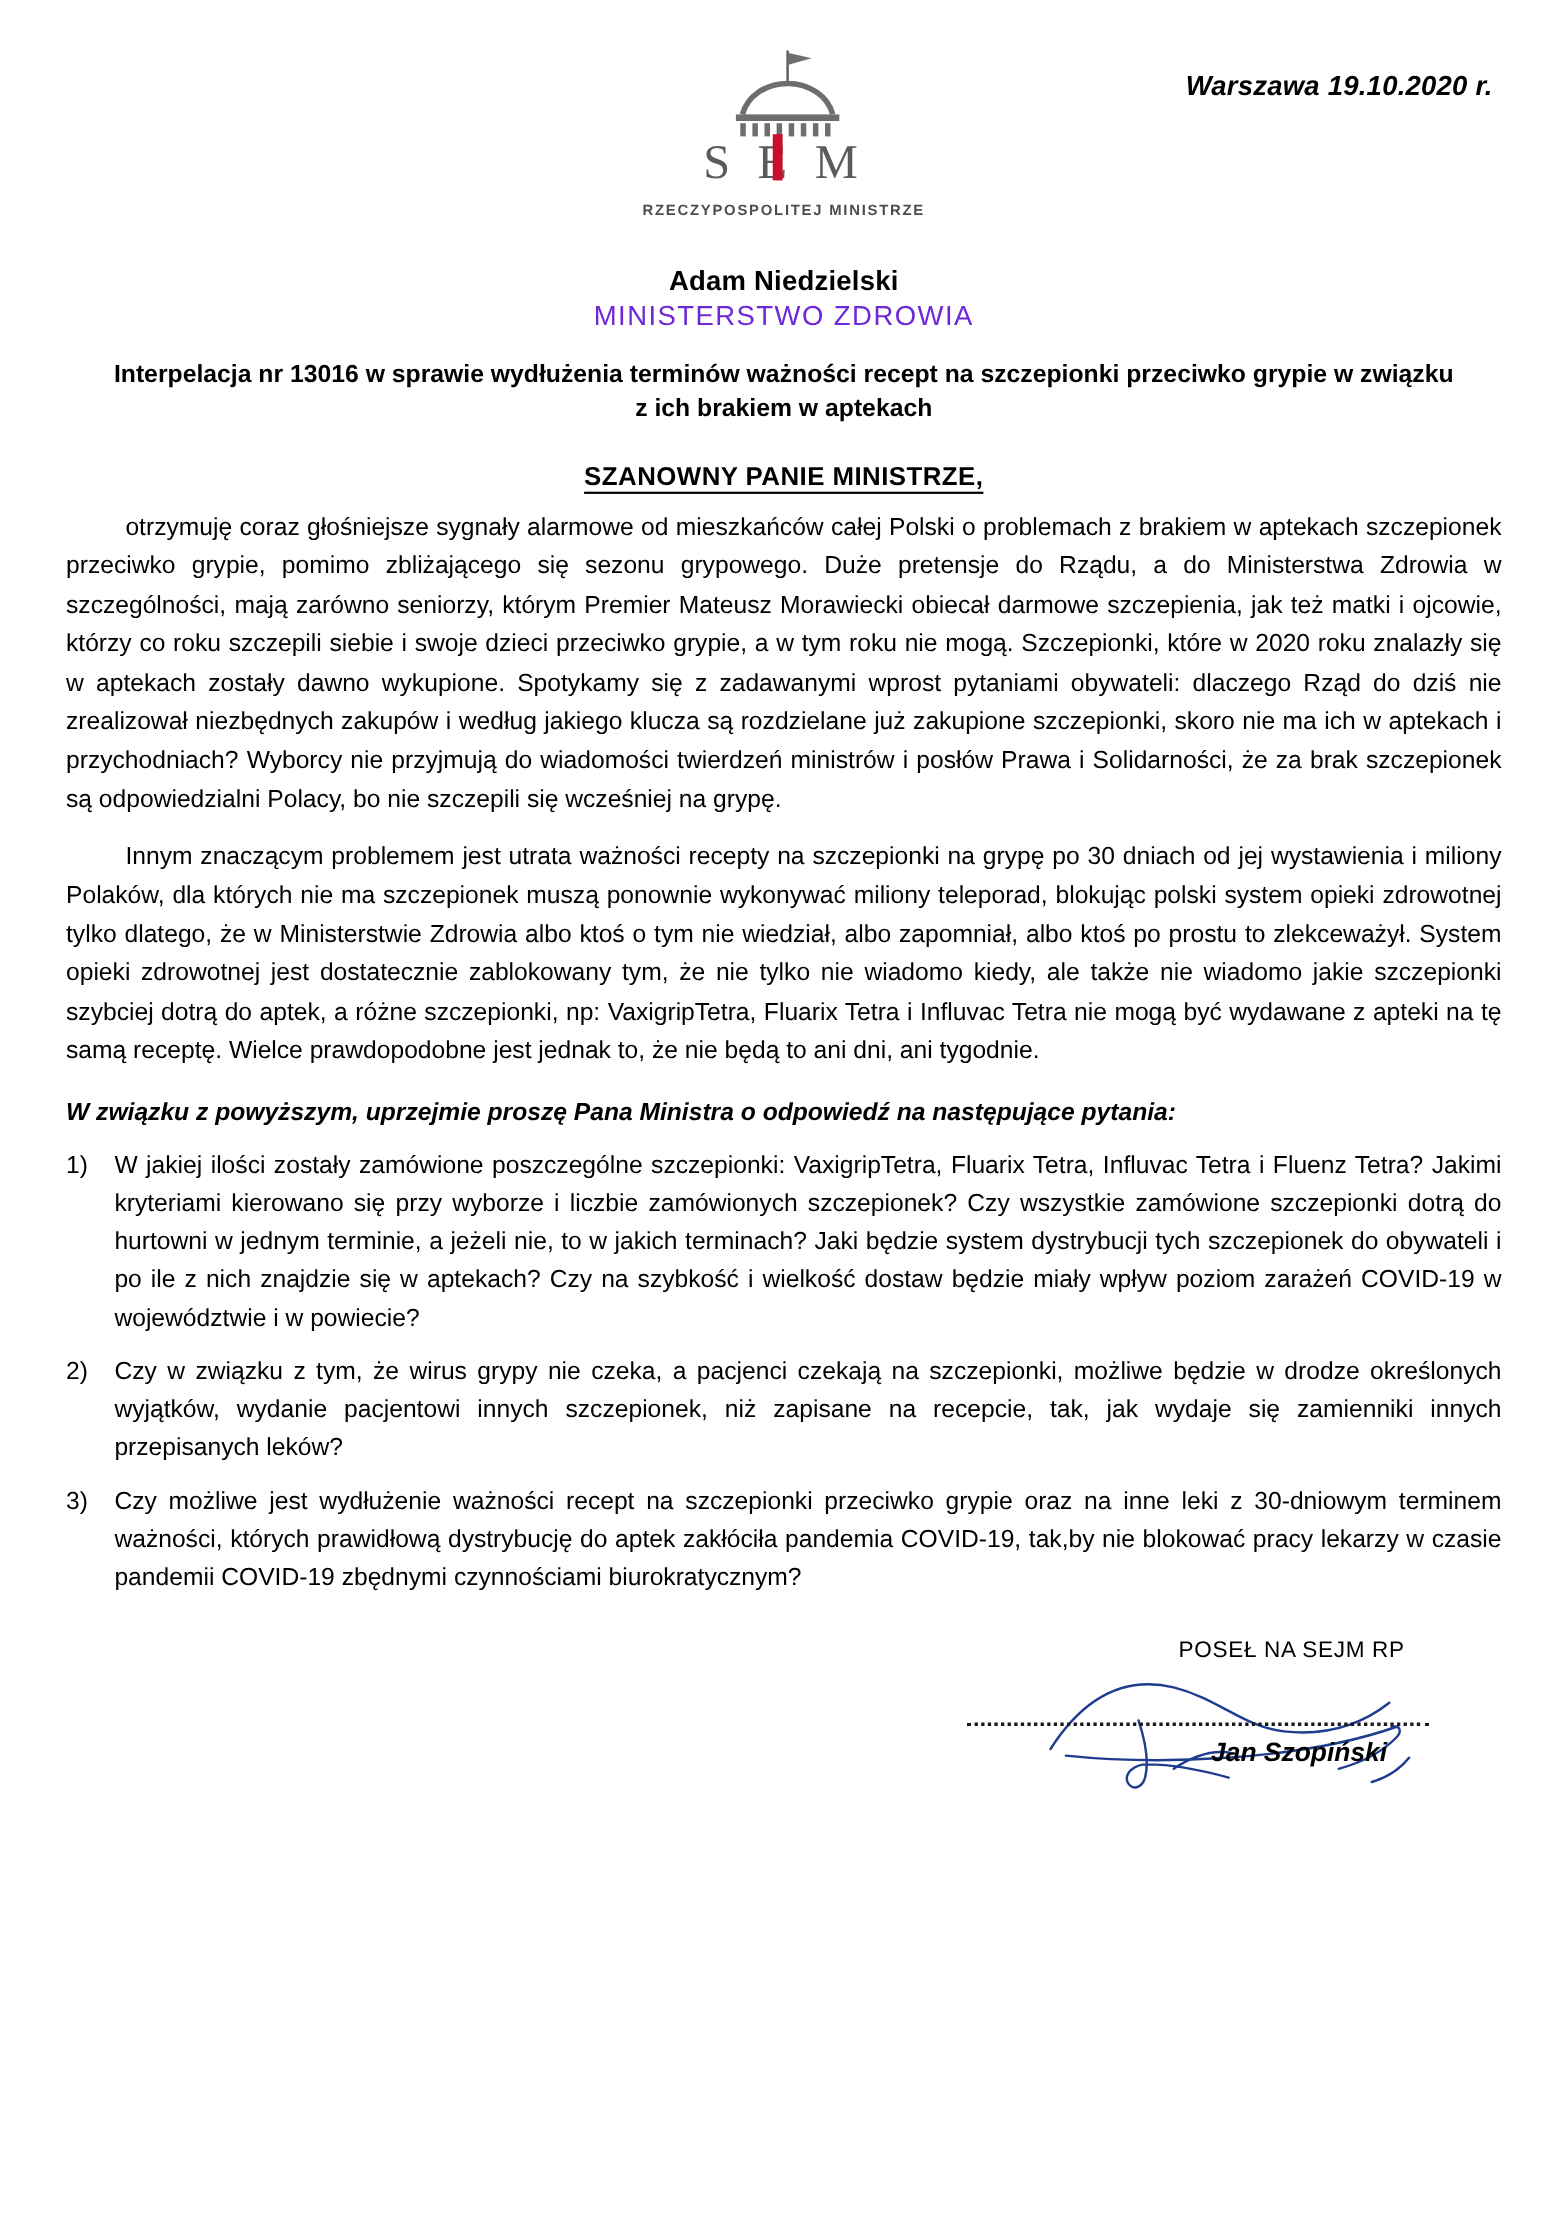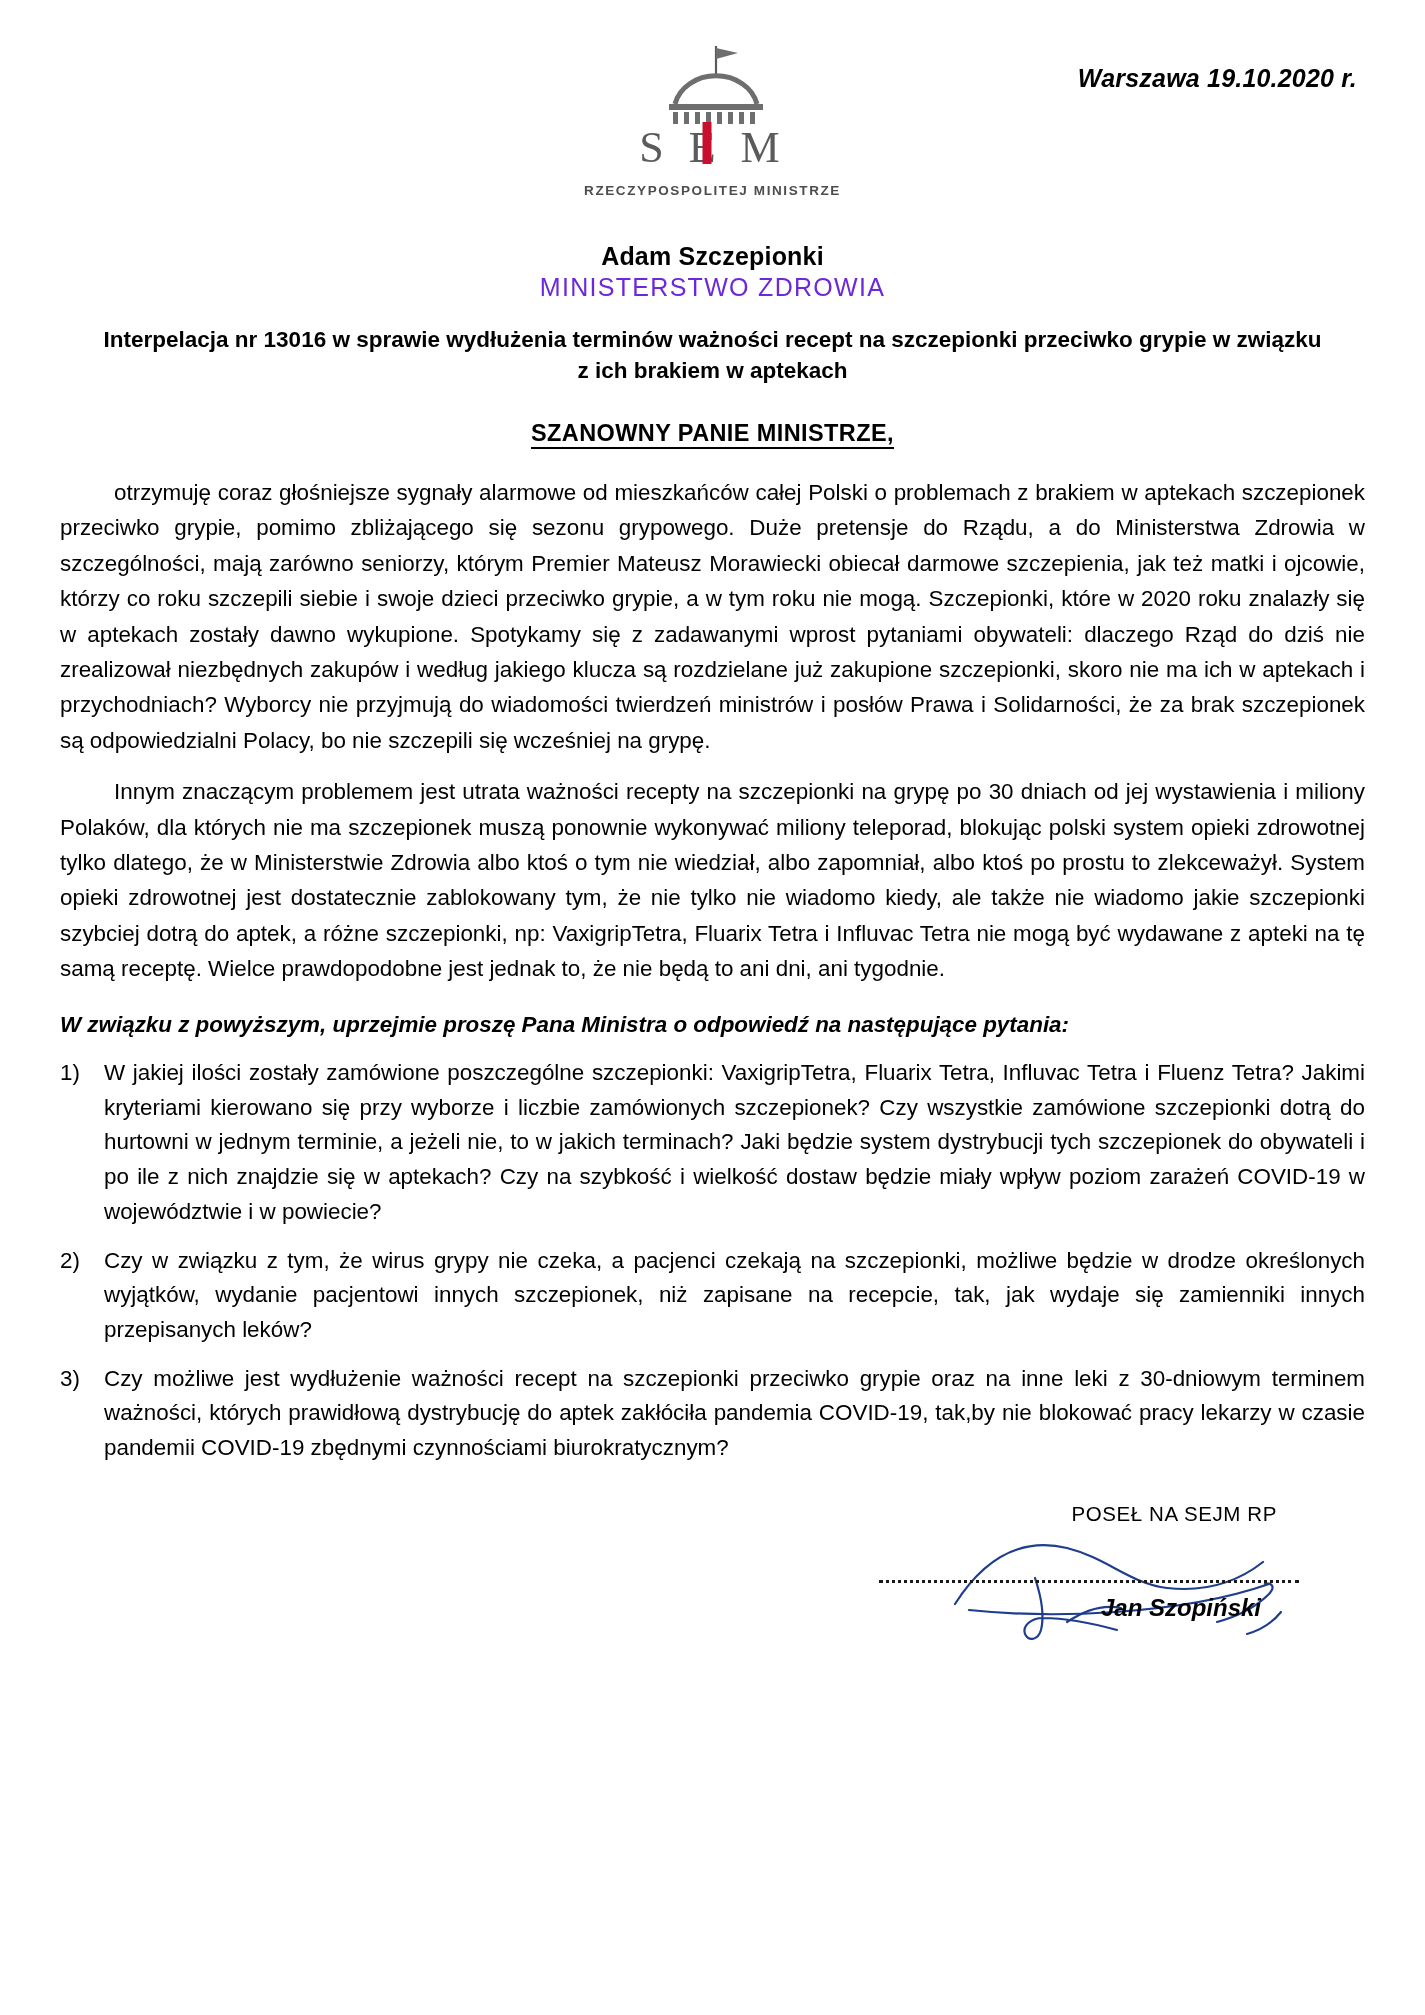--- a/index.html
+++ b/index.html
@@ -93,21 +93,21 @@
 
   
   .body-text p {
     font-size: 22.4px;
     line-height: 1.58;
     text-align: justify;
     margin: 16px 0 0 0;
     text-indent: 54px;
     hyphens: manual;
   }
-  .body-text p:first-child { margin-top: 28px; }
+  .body-text p:first-child { margin-top: 14px; }
 
   .request {
     margin: 22px 0 0 0;
     font-size: 22.4px;
     font-weight: bold;
     font-style: italic;
     line-height: 1.4;
   }
 
   ol.questions {
@@ -208,21 +208,21 @@
 
         <text x="130" y="122" text-anchor="middle" font-family="'Liberation Serif', serif" font-size="44" letter-spacing="7" fill="#5b5b5b">S E  M</text>
 
         <rect x="119.5" y="82" width="9" height="42" fill="#c8102e"></rect>
       </svg>
       <div class="logo-sub">RZECZYPOSPOLITEJ MINISTRZE</div>
     </div>
   </div>
 
   <div class="addressee">
-    <div class="addressee-name">Adam Szczepionki</div>
+    <div class="addressee-name">Adam Niedzielski</div>
     <div class="addressee-org">MINISTERSTWO ZDROWIA</div>
   </div>
 
   <div class="subject">Interpelacja  nr 13016 w sprawie wydłużenia terminów ważności recept na szczepionki przeciwko grypie w związku z ich brakiem w aptekach</div>
 
   <div class="salutation"><span>SZANOWNY PANIE MINISTRZE,</span></div>
 
   <div class="body-text">
     <p>otrzymuję coraz głośniejsze sygnały alarmowe od mieszkańców całej Polski o problemach z brakiem w aptekach szczepionek przeciwko grypie, pomimo zbliżającego się sezonu grypowego. Duże pretensje do Rządu, a do Ministerstwa Zdrowia w szczególności, mają zarówno seniorzy, którym Premier Mateusz Morawiecki obiecał darmowe szczepienia, jak też matki i ojcowie, którzy co roku szczepili siebie i swoje dzieci przeciwko grypie, a w tym roku nie mogą. Szczepionki, które w 2020 roku znalazły się w aptekach zostały dawno wykupione. Spotykamy się z zadawanymi wprost pytaniami obywateli: dlaczego Rząd do dziś nie zrealizował niezbędnych zakupów i według jakiego klucza są rozdzielane już zakupione szczepionki, skoro nie ma ich w aptekach i przychodniach? Wyborcy nie przyjmują do wiadomości twierdzeń ministrów i posłów Prawa i Solidarności, że za brak szczepionek są odpowiedzialni Polacy, bo nie szczepili się wcześniej na grypę.</p>
     <p>Innym znaczącym problemem jest utrata ważności recepty na szczepionki na grypę po 30 dniach od jej wystawienia i miliony Polaków, dla których nie ma szczepionek muszą ponownie wykonywać miliony teleporad, blokując polski system opieki zdrowotnej tylko dlatego, że w Ministerstwie Zdrowia albo ktoś o tym nie wiedział, albo zapomniał, albo ktoś po prostu to zlekceważył. System opieki zdrowotnej jest dostatecznie zablokowany tym, że nie tylko nie wiadomo kiedy, ale także nie wiadomo jakie szczepionki szybciej dotrą do aptek, a różne szczepionki, np: VaxigripTetra, Fluarix Tetra i Influvac Tetra nie mogą być wydawane z apteki na tę samą receptę. Wielce prawdopodobne jest jednak to, że nie będą to ani dni, ani tygodnie.</p>

